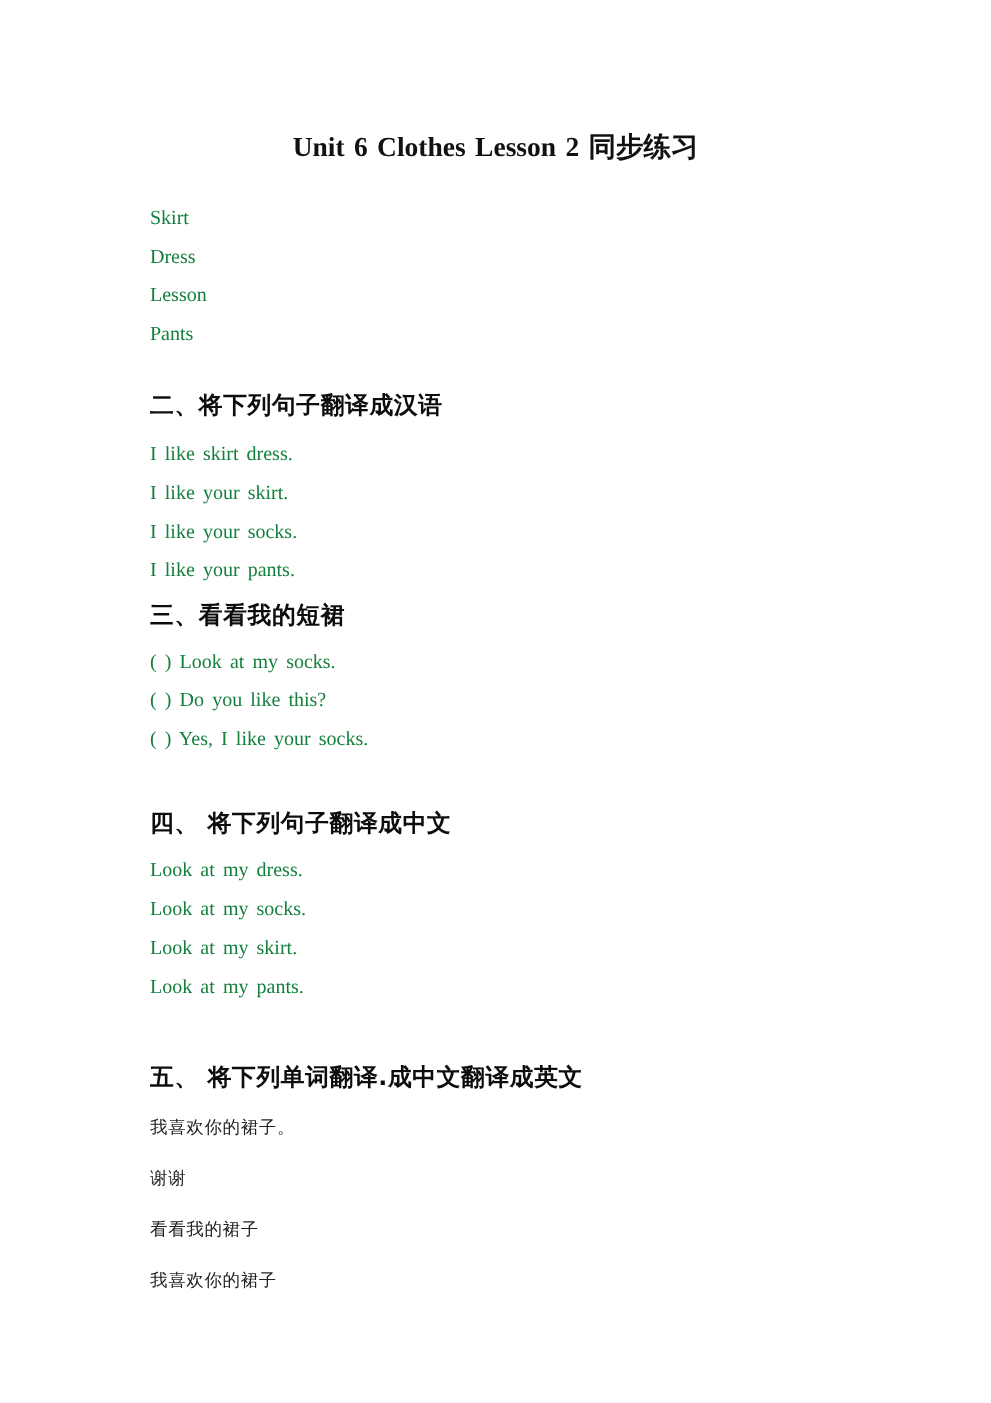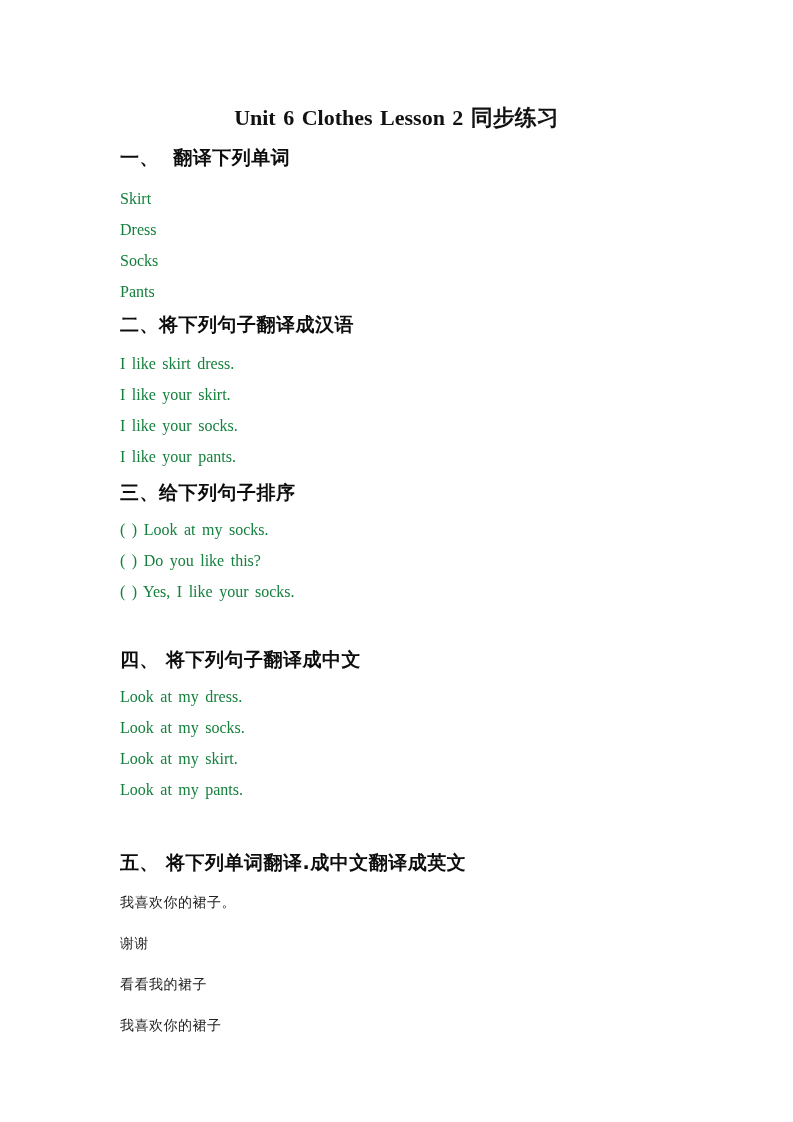--- a/index.html
+++ b/index.html
@@ -77,37 +77,36 @@
   .sec-5 p:first-of-type { margin-top: 18px; }
 </style>
 </head>
 <body>
 
 <div class="page">
 
   <h1 class="doc-title">Unit 6 Clothes Lesson 2 同步练习</h1>
 
   <section class="sec sec-1">
-    <h2>一、  翻译下列单词</h2>
     <p>Skirt</p>
     <p>Dress</p>
-    <p>Socks</p>
+    <p>Lesson</p>
     <p>Pants</p>
   </section>
 
   <section class="sec sec-2">
     <h2>二、将下列句子翻译成汉语</h2>
     <p>I like skirt dress.</p>
     <p>I like your skirt.</p>
     <p>I like your socks.</p>
     <p>I like your pants.</p>
   </section>
 
   <section class="sec sec-3">
-    <h2>三、给下列句子排序</h2>
+    <h2>三、看看我的短裙</h2>
     <p>( ) Look at my socks.</p>
     <p>( ) Do you like this?</p>
     <p>( ) Yes, I like your socks.</p>
   </section>
 
   <section class="sec sec-4">
     <h2>四、 将下列句子翻译成中文</h2>
     <p>Look at my dress.</p>
     <p>Look at my socks.</p>
     <p>Look at my skirt.</p>

